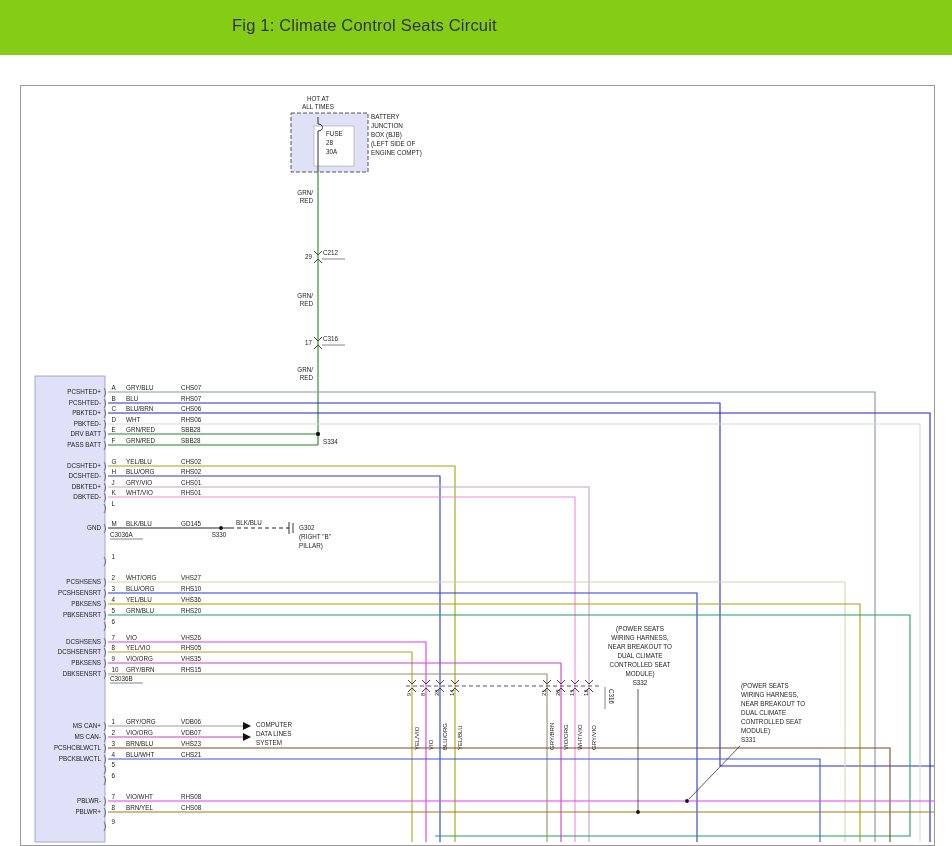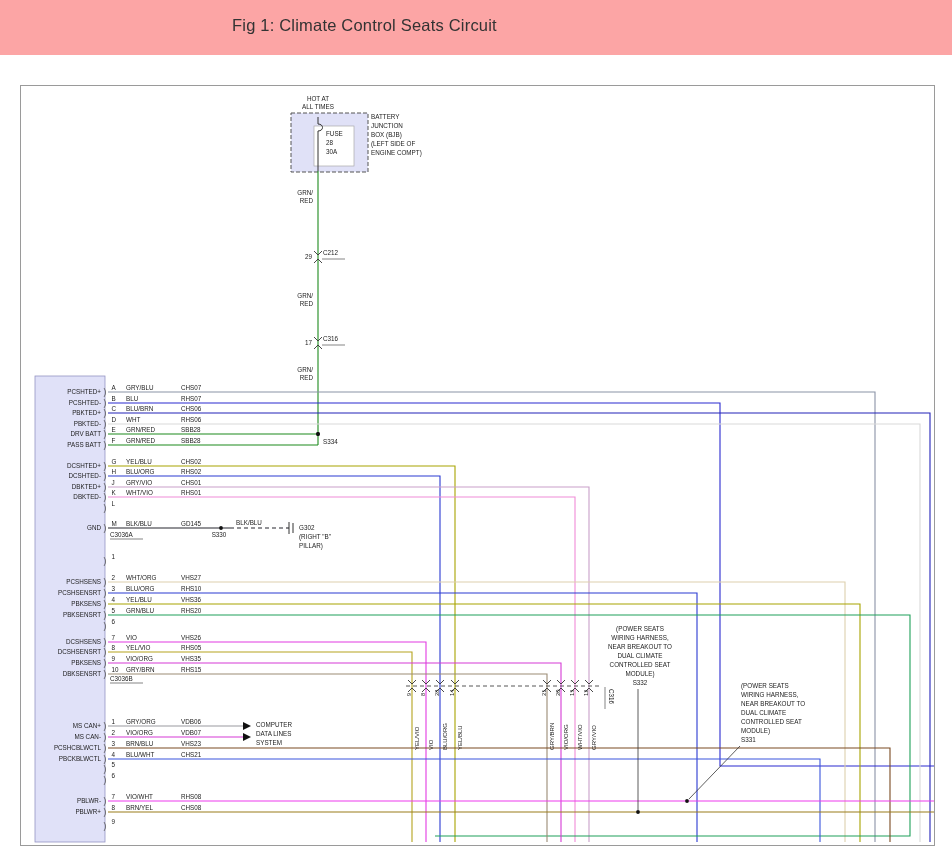--- a/index.html
+++ b/index.html
@@ -1,18 +1,18 @@
 <!DOCTYPE html>
 <html><head>
 <meta charset="utf-8">
 <style>
   html,body{margin:0;padding:0;background:#ffffff;}
   body{width:952px;height:846px;position:relative;overflow:hidden;
        font-family:"Liberation Sans", sans-serif;}
-  .header-bar{position:absolute;left:0;top:0;width:952px;height:55px;background:#fca5a5;}
+  .header-bar{position:absolute;left:0;top:0;width:952px;height:55px;background:#84cc16;}
   .header-title{position:absolute;left:232px;top:16px;font-size:16.5px;color:#333;letter-spacing:.2px;}
   .diagram-wrap{position:absolute;left:0;top:0;width:952px;height:846px;}
   svg{position:absolute;left:0;top:0;}
   svg text{font-family:"Liberation Sans", sans-serif;}
 </style>
 </head>
 <body>
 
 <div class="diagram-wrap">
   <svg width="952" height="846" viewBox="0 0 952 846">

